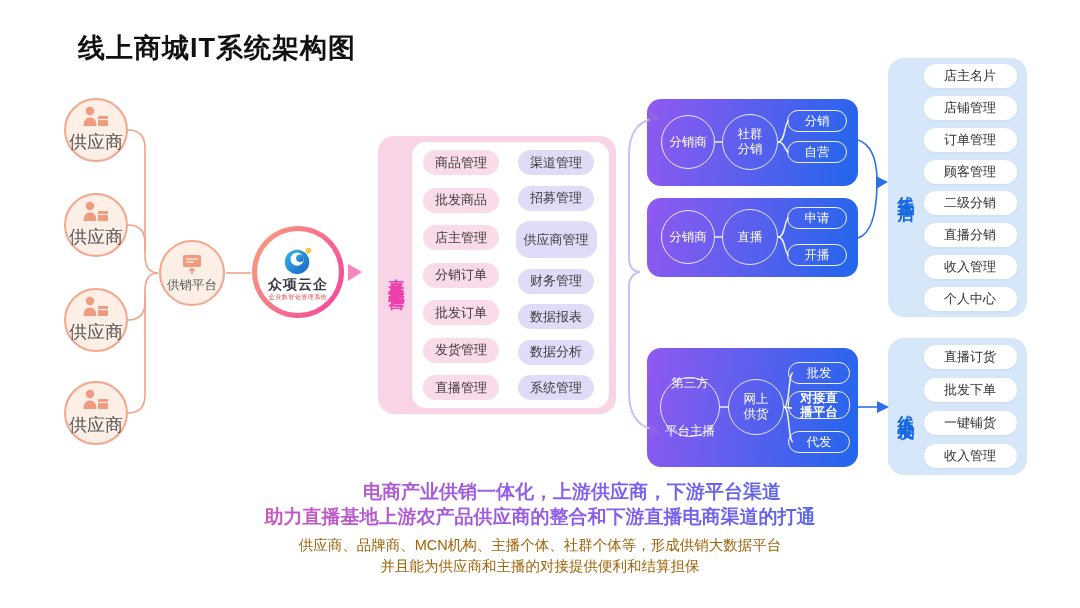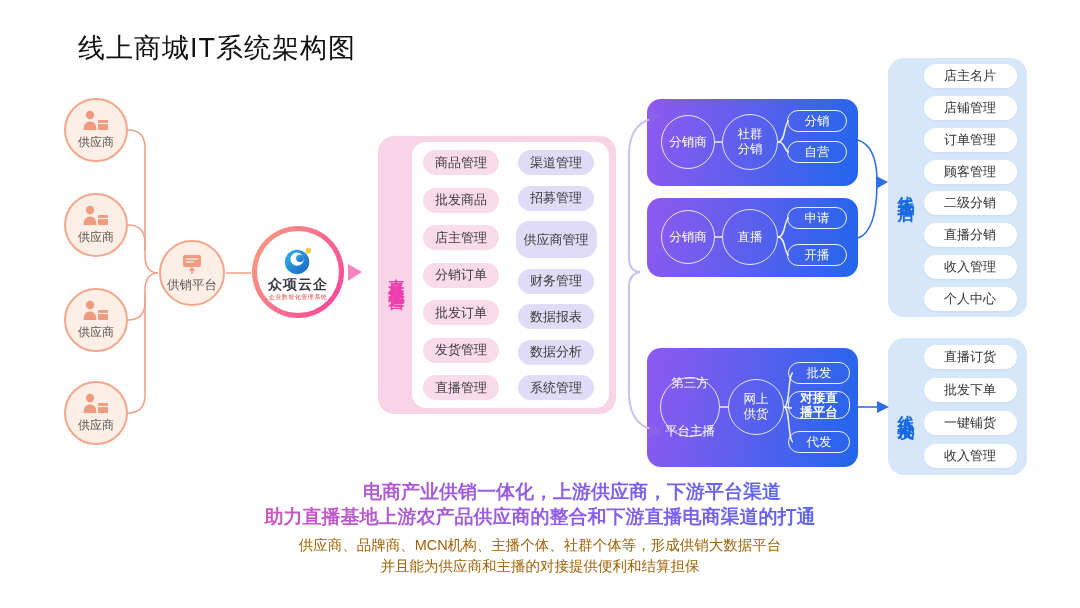--- a/index.html
+++ b/index.html
@@ -1,24 +1,24 @@
 <!DOCTYPE html>
 <html><head>
 <meta charset="utf-8">
 <style>
   html,body{margin:0;padding:0;background:#fff;}
   .canvas{position:relative;width:1080px;height:608px;background:#ffffff;overflow:hidden;
           font-family:"Liberation Sans","DejaVu Sans",sans-serif;}
-  .title{position:absolute;left:78px;top:30px;font-size:27px;font-weight:normal;color:#111;letter-spacing:1px;}
+  .title{position:absolute;left:78px;top:30px;font-size:27px;font-weight:bold;color:#111;letter-spacing:1px;}
 
   
   .sup-circle{position:absolute;width:64px;height:64px;border-radius:50%;
       background:#fdeee6;border:2px solid #f2a78c;box-sizing:border-box;
       display:flex;flex-direction:column;align-items:center;justify-content:center;gap:2px;z-index:3;}
-  .sup-circle .lbl{font-size:12px;color:#555;}
+  .sup-circle .lbl{font-size:18px;color:#555;}
   .plat-circle{position:absolute;left:159px;top:240px;width:66px;height:66px;border-radius:50%;
       background:#fdeee6;border:2px solid #f2a78c;box-sizing:border-box;
       display:flex;flex-direction:column;align-items:center;justify-content:center;gap:1px;z-index:3;}
   .plat-circle .lbl{font-size:12.5px;color:#555;}
 
   
   .logo-ring{position:absolute;left:252px;top:226px;width:92px;height:92px;border-radius:50%;
       background:linear-gradient(120deg,#f7a37b,#f73f9e);display:flex;align-items:center;justify-content:center;z-index:3;}
   .logo-inner{width:82px;height:82px;border-radius:50%;background:#fff;
       display:flex;flex-direction:column;align-items:center;justify-content:center;line-height:1;}

